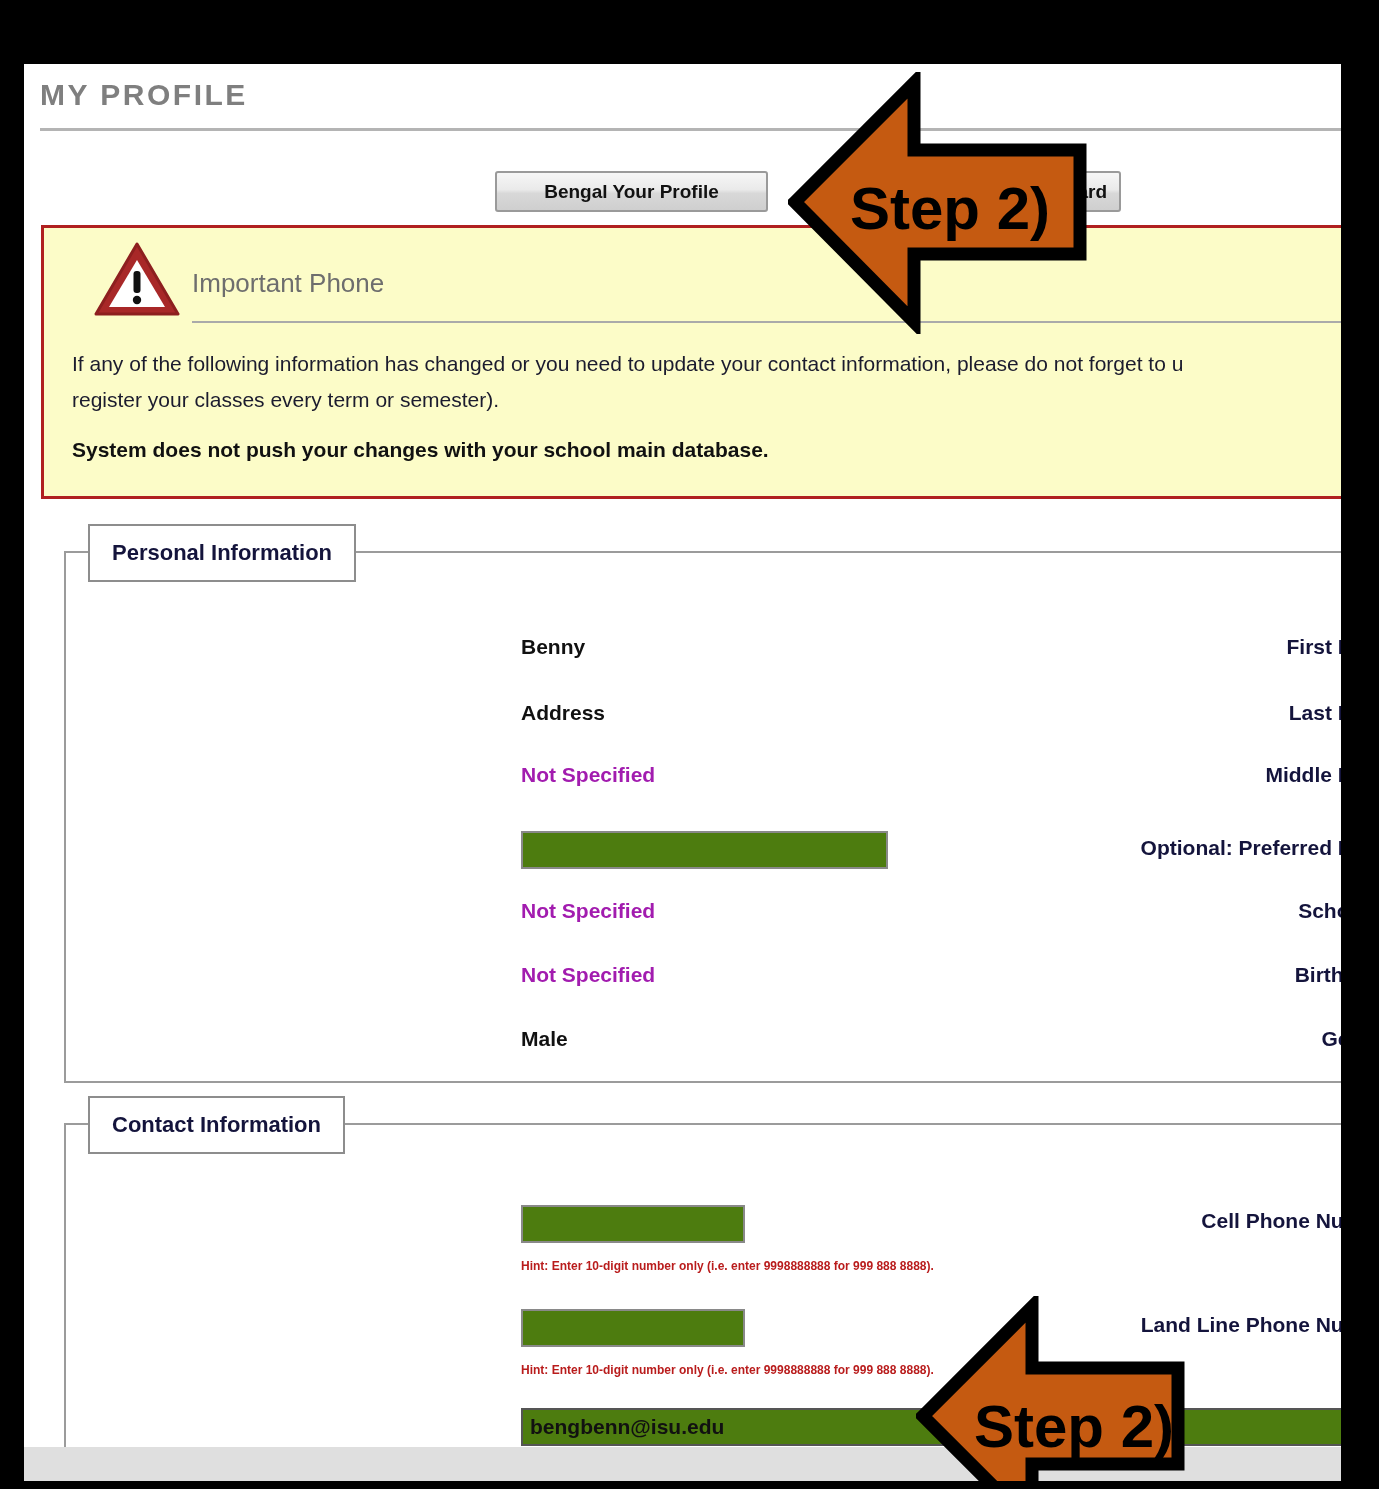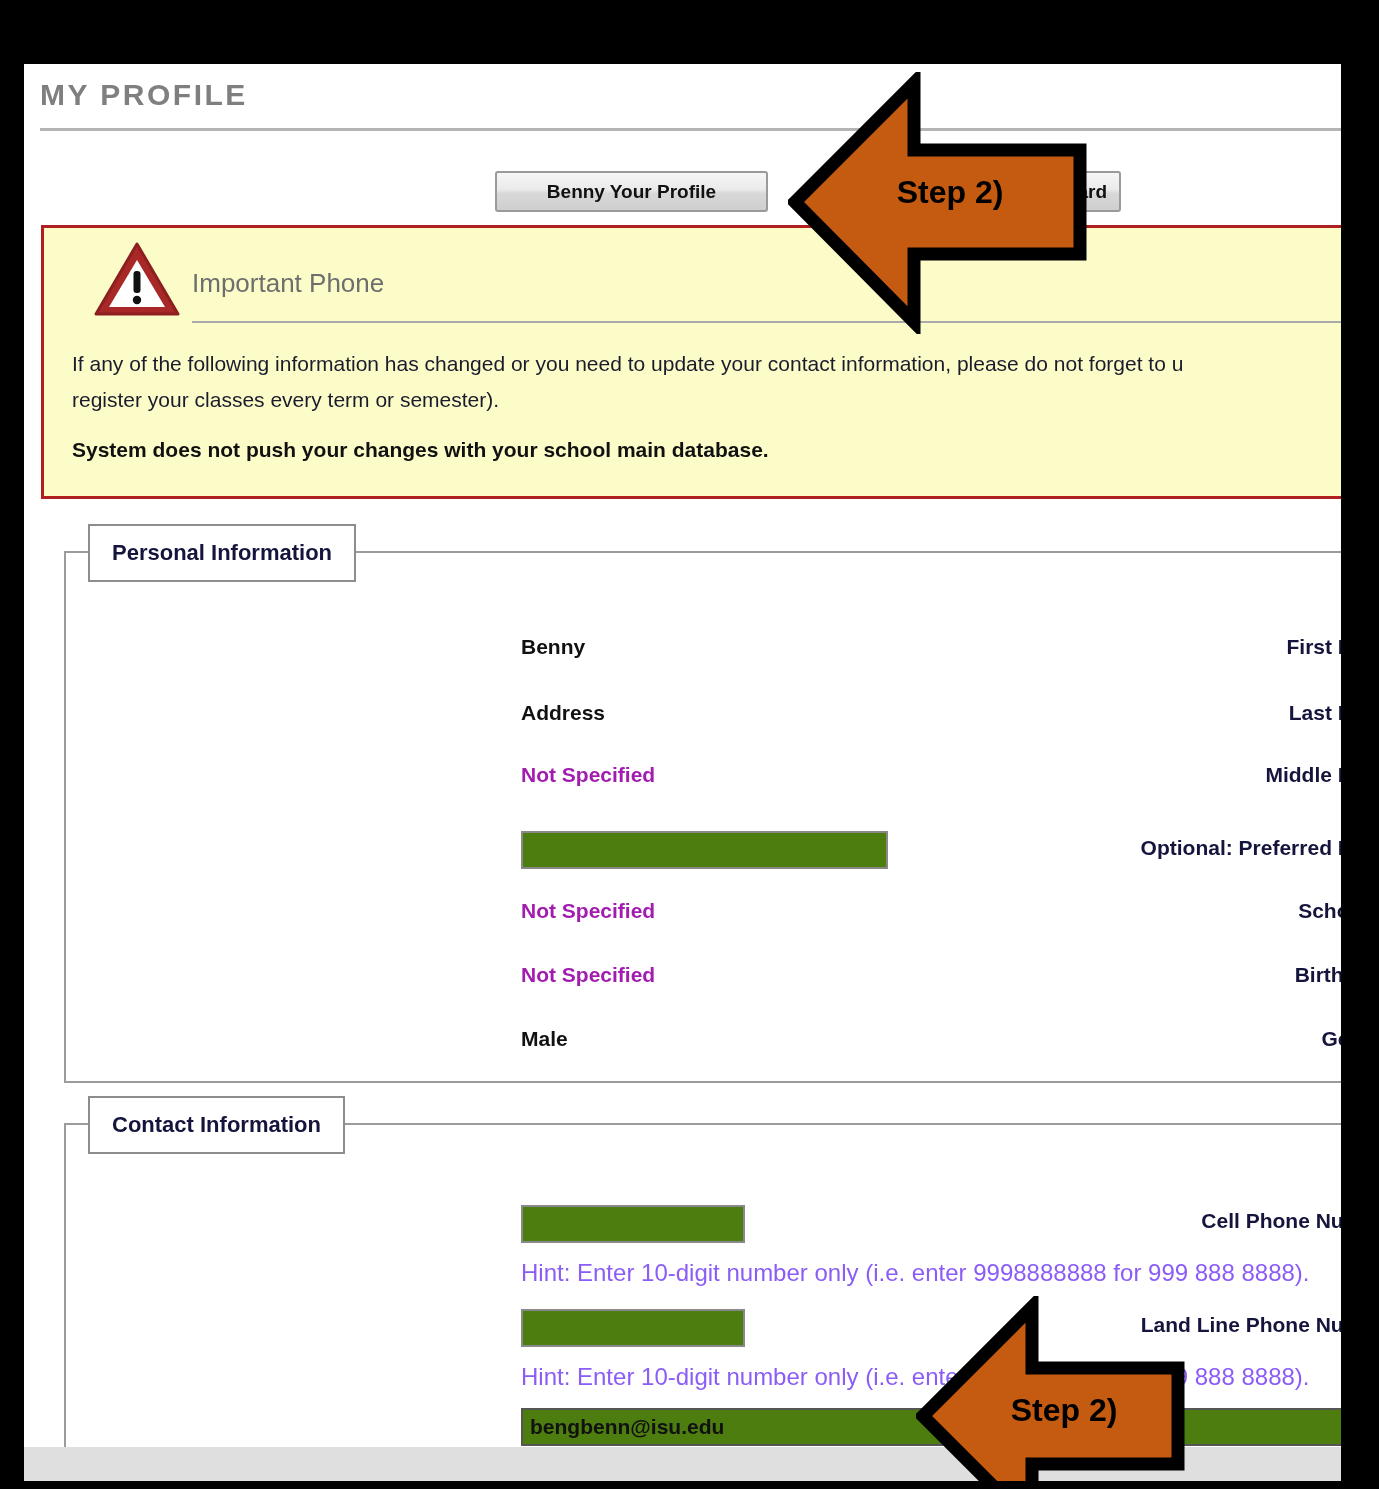--- a/index.html
+++ b/index.html
@@ -197,64 +197,65 @@
     font-weight: bold;
     color: #111111;
     font-family: "Liberation Sans", sans-serif;
     padding: 0 7px;
     outline: none;
   }
   .f-input.focused { border: 2px solid #555555; }
 
   .hint {
     position: absolute;
-    font-size: 24px;
-    color: #8b5cf6;
-    white-space: nowrap;
+    font-size: 12px;
+    color: #b91c1c;
+    white-space: nowrap;
+    font-weight: bold;
   }
 
   
   #footer-strip {
     position: absolute;
     left: 0;
     top: 1383px;
     width: 1317px;
     height: 34px;
     background: #dfdfdf;
   }
 
   
   .arrow {
     position: absolute;
     pointer-events: none;
   }
   .arrow-label {
     position: absolute;
-    font-size: 32px;
+    font-size: 60px;
     font-weight: bold;
     color: #000000;
     font-family: "Liberation Sans", sans-serif;
     white-space: nowrap;
     text-align: center;
   }
   #arrow-step2 { left: 764px; top: 8px; width: 300px; height: 262px; }
   #label-step2 { left: 826px; top: 110px; width: 200px; }
   #arrow-step1 { left: 892px; top: 1232px; width: 270px; height: 240px; }
   #label-step1 { left: 950px; top: 1328px; width: 180px; }
 </style>
 </head>
 <body>
 
 <div id="frame">
   <div id="page">
 
     <div class="page-title">MY PROFILE</div>
     <div class="title-rule"></div>
 
-    <div class="btn" id="btn-update">Benny Your Profile</div>
+    <div class="btn" id="btn-update">Bengal Your Profile</div>
     <div class="btn" id="btn-dashboard">oard</div>
 
     <div class="note">
       <div class="note-head">
         <svg class="warn-icon" viewBox="0 0 88 80">
           <path d="M44 4 L85 74 L3 74 Z" fill="#a82828" stroke="#8d1f1f" stroke-width="3" stroke-linejoin="round"></path>
           <path d="M44 20 L72 67 L16 67 Z" fill="#ffffff"></path>
           <rect x="40.5" y="31" width="7" height="22" rx="3" fill="#111111"></rect>
           <circle cx="44" cy="60" r="4.2" fill="#111111"></circle>
         </svg>

